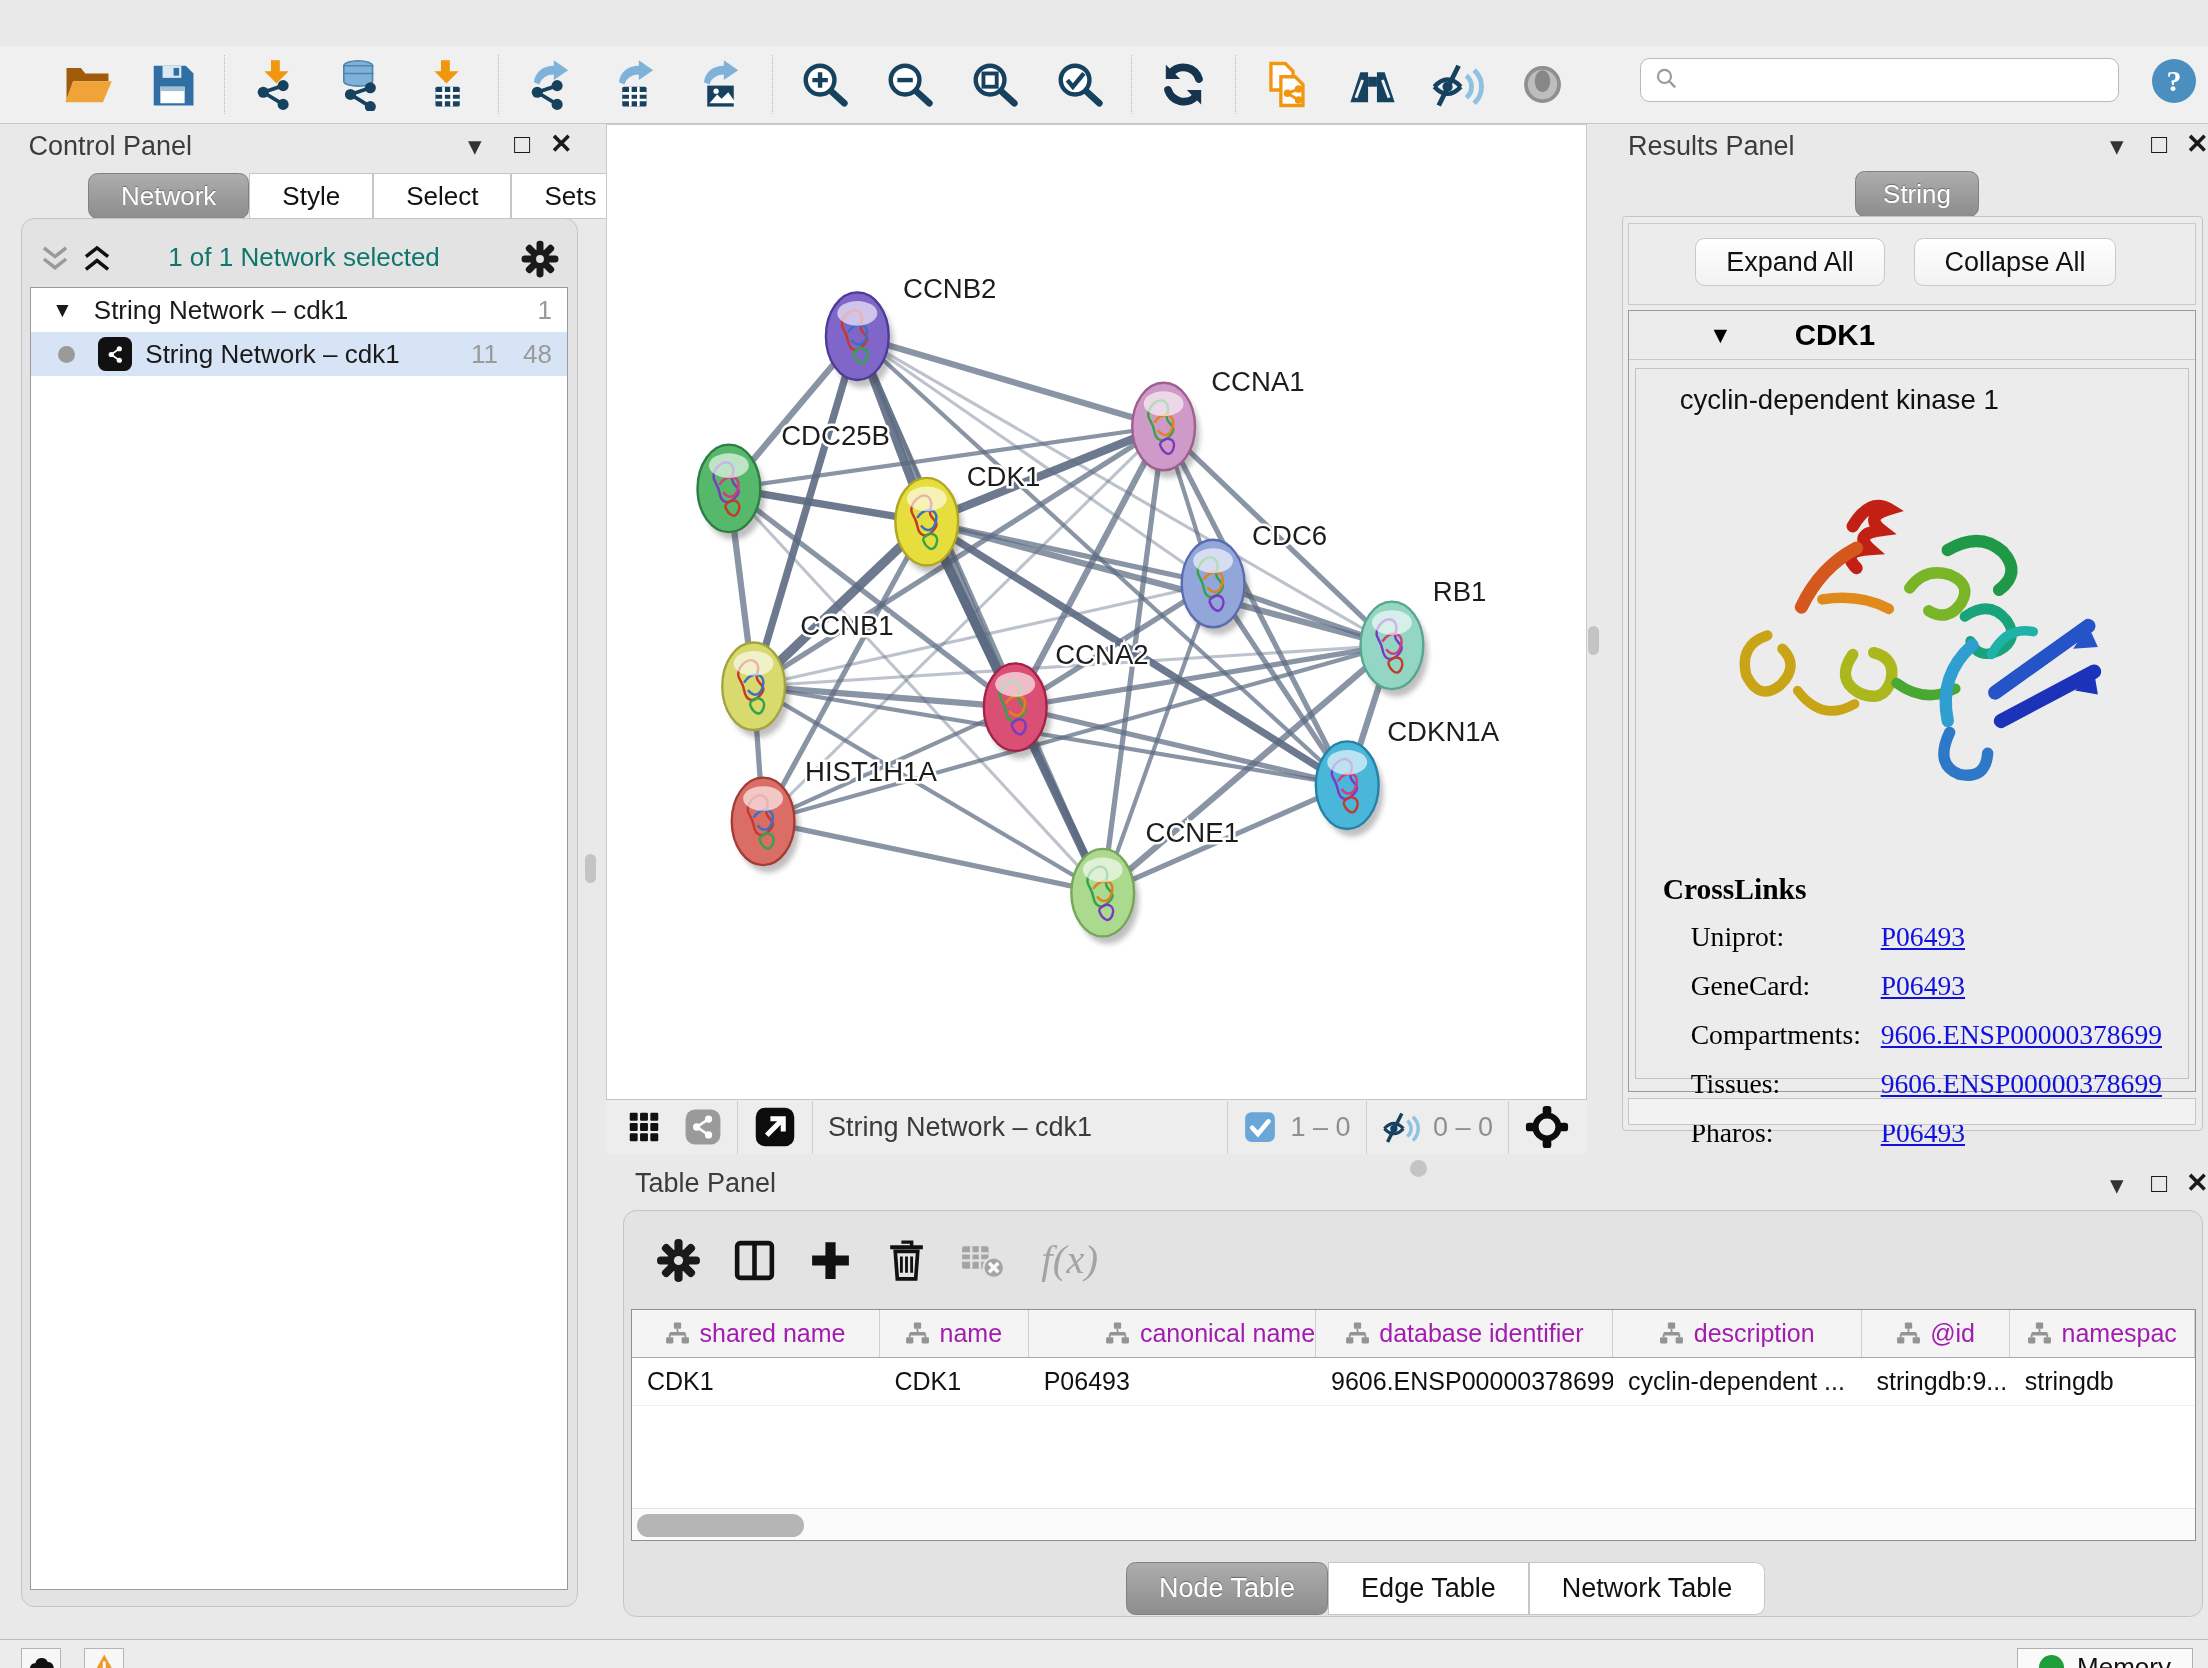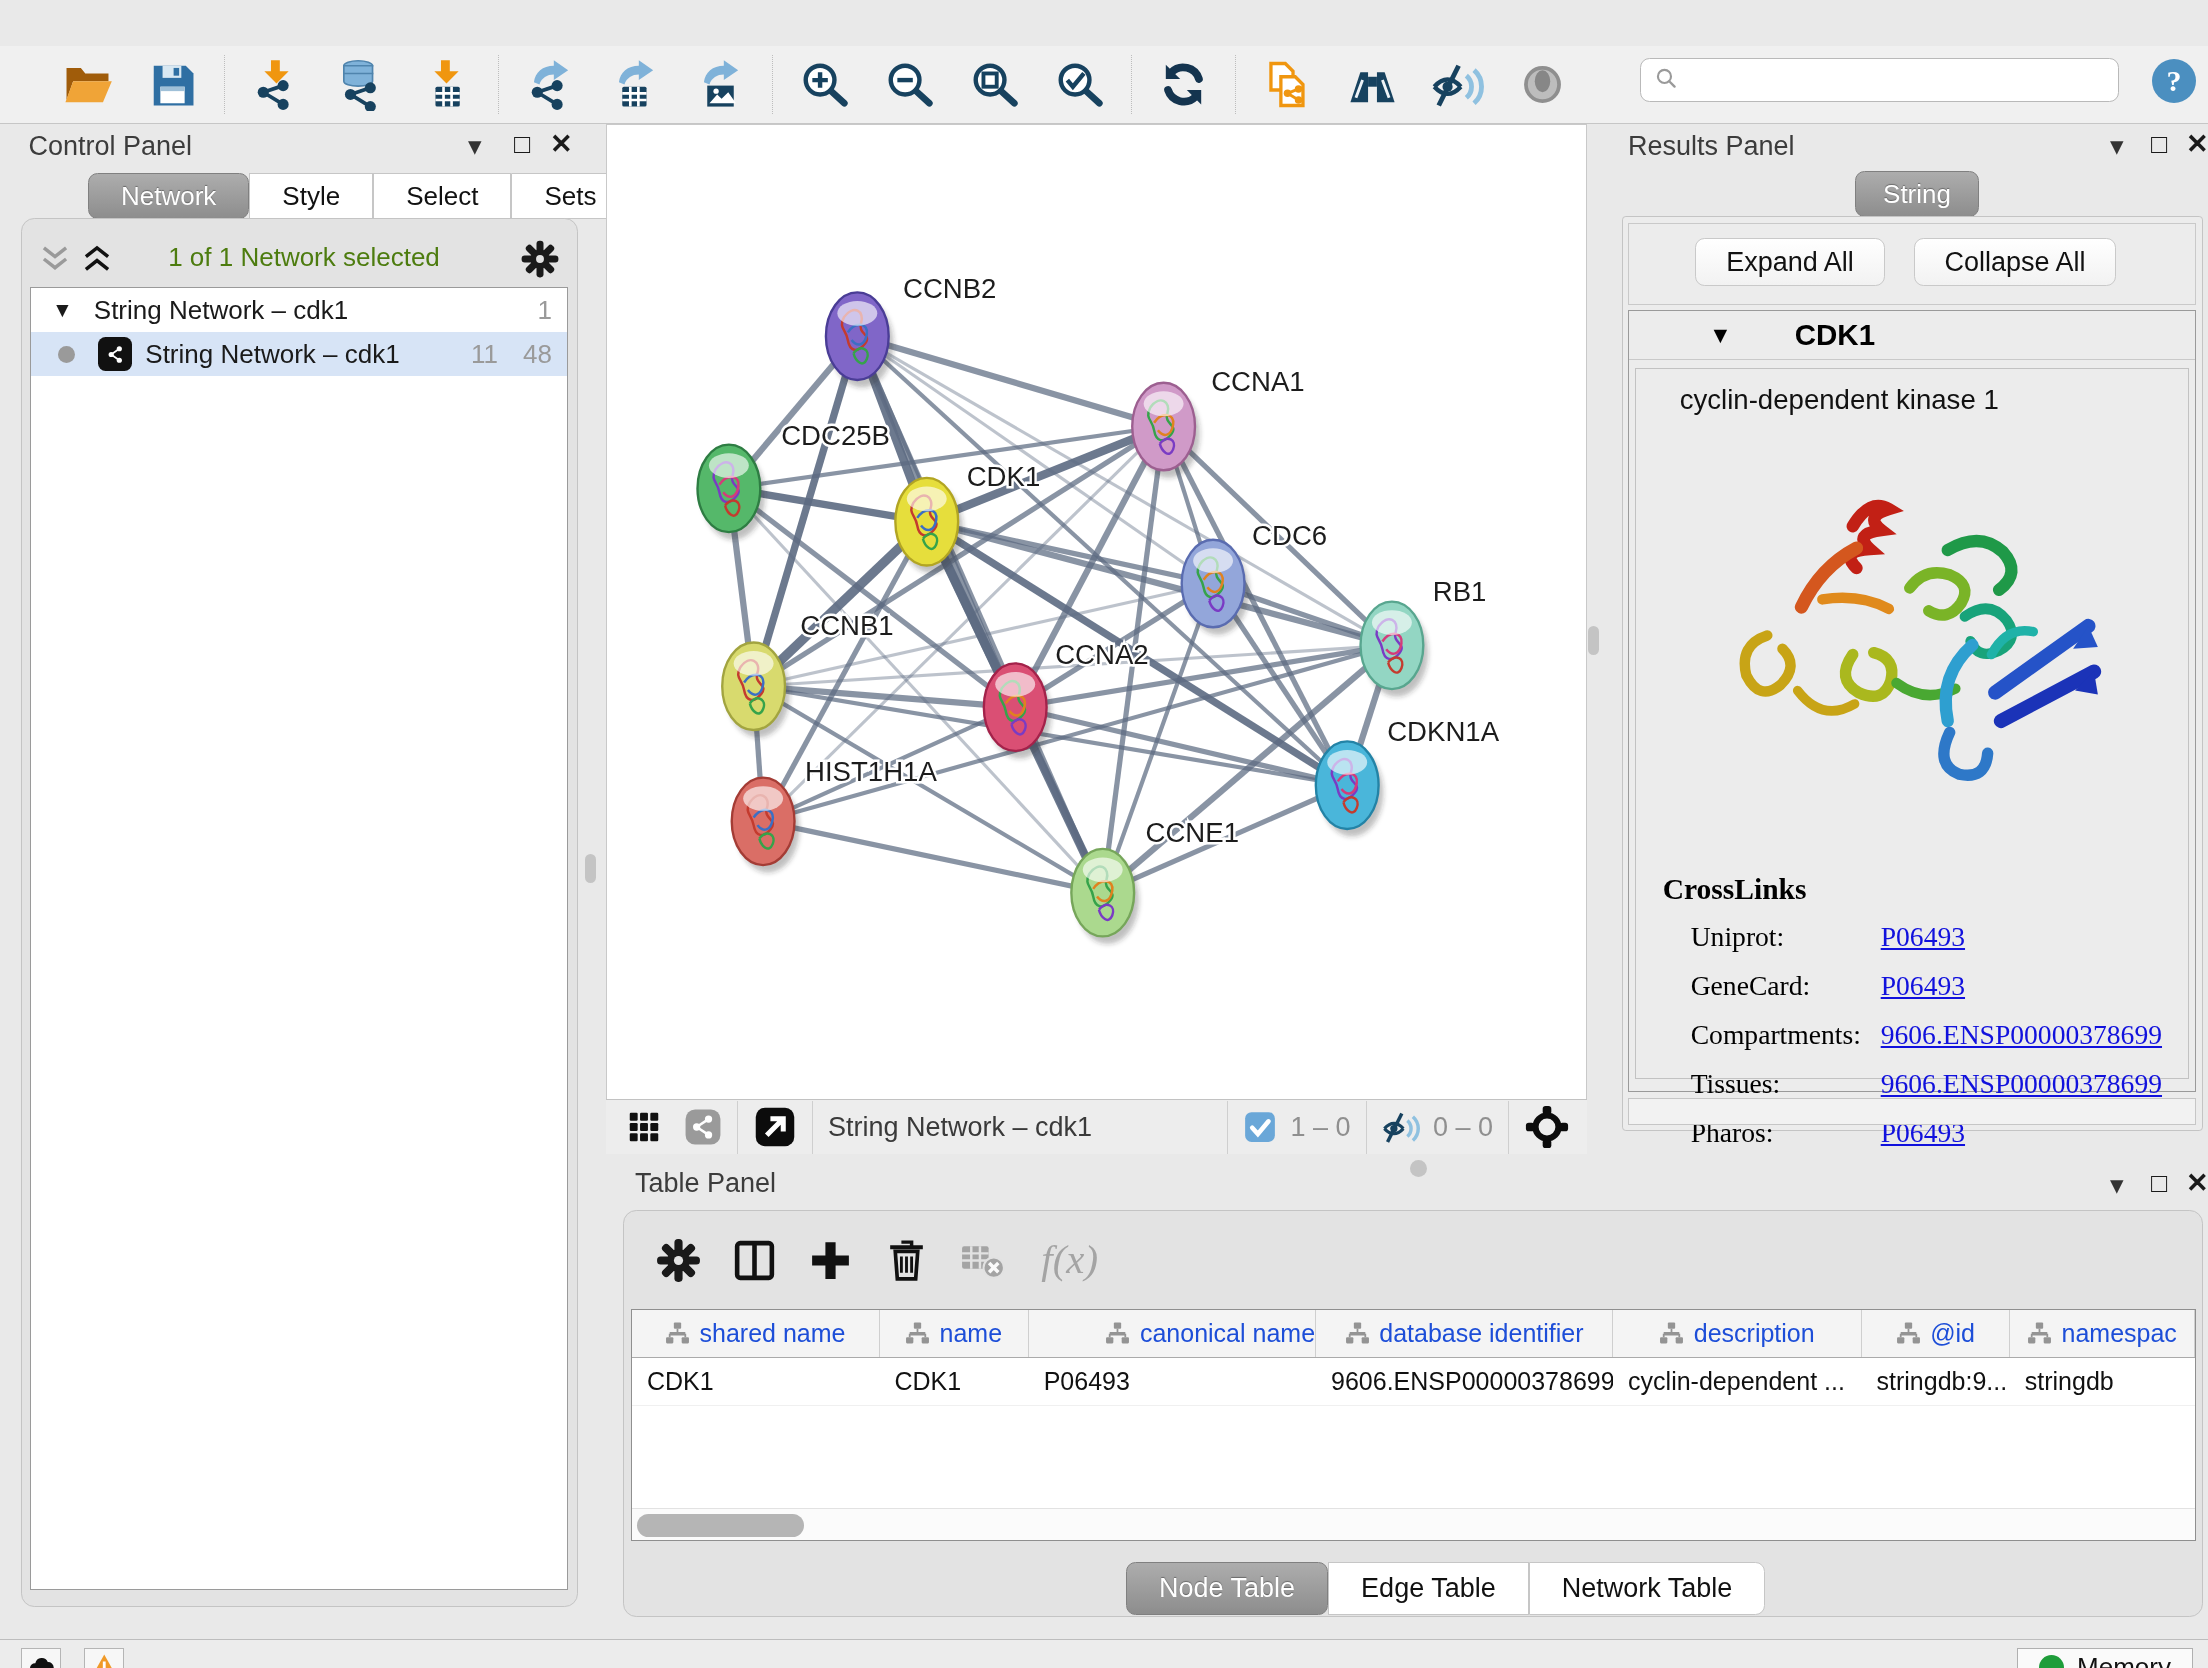--- a/index.html
+++ b/index.html
@@ -54,21 +54,21 @@
   .nb-icon svg{width:100%;height:100%;}
   .graytext{color:#8f8f8f;font-size:27px;}
   
   .btn{background:linear-gradient(#ffffff,#f2f2f2);border:1.9px solid #c9c9c9;border-radius:9.5px;
     font-size:27px;color:#111;display:flex;align-items:center;justify-content:center;cursor:pointer;}
   .serif{font-family:"Liberation Serif",serif;}
   .xlink{color:#1111dd;text-decoration:underline;cursor:pointer;}
   
   .tblbox{background:#fff;border:1.9px solid #8f8f8f;}
   .thead{display:flex;background:#f4f4f4;border-bottom:1.9px solid #aaa;height:48px;}
-  .th{display:flex;align-items:center;justify-content:center;gap:9.5px;font-size:25px;color:#1d4ed8;
+  .th{display:flex;align-items:center;justify-content:center;gap:9.5px;font-size:25px;color:#a21caf;
     border-right:1px solid #cfcfcf;overflow:hidden;white-space:nowrap;}
   .th svg{width:25px;height:25px;flex:0 0 auto;}
   .trow{display:flex;height:48px;border-bottom:1px solid #f0f0f0;}
   .td{display:flex;align-items:center;padding-left:15px;font-size:25px;color:#111;
     overflow:hidden;white-space:nowrap;}
   .hthumb{background:#b5b5b5;border-radius:11.4px;}
   .ttabs{display:flex;}
   
   .statusbar{left:0;top:1639px;width:2208px;height:48px;background:#ececec;
     border-top:1.9px solid #bdbdbd;}
@@ -263,21 +263,21 @@
           <path d="M10 6l14 11L38 6"></path>
           <path d="M10 20l14 11 14-11"></path>
         </g>
       </svg></div>
   <div class="abs toolico" style="left:78px;top:243px;width:38px;height:32px" id="chev-up"><svg viewBox="0 0 48 40">
         <g fill="none" stroke="#111" stroke-width="4.4">
           <path d="M10 17L24 6l14 11"></path>
           <path d="M10 33L24 22l14 11"></path>
         </g>
       </svg></div>
-  <div class="abs" style="left:114px;top:242px;width:380px;text-align:center;font-size:26px;color:#4d7c0f">1 of 1 Network selected</div>
+  <div class="abs" style="left:114px;top:242px;width:380px;text-align:center;font-size:26px;color:#0f766e">1 of 1 Network selected</div>
   <div class="abs toolico" style="left:519px;top:238px;width:42px;height:42px" id="cp-gear"><svg viewBox="0 0 48 48">
         <g fill="#1a1a1a">
           <rect x="20" y="3" width="8" height="42" rx="3.5"></rect>
           <rect x="3" y="20" width="42" height="8" rx="3.5"></rect>
           <rect x="20" y="3" width="8" height="42" rx="3.5" transform="rotate(45 24 24)"></rect>
           <rect x="3" y="20" width="42" height="8" rx="3.5" transform="rotate(45 24 24)"></rect>
           <circle cx="24" cy="24" r="11"></circle>
         </g>
         <circle cx="24" cy="24" r="4.5" fill="#e2e2e2"></circle>
       </svg></div>

